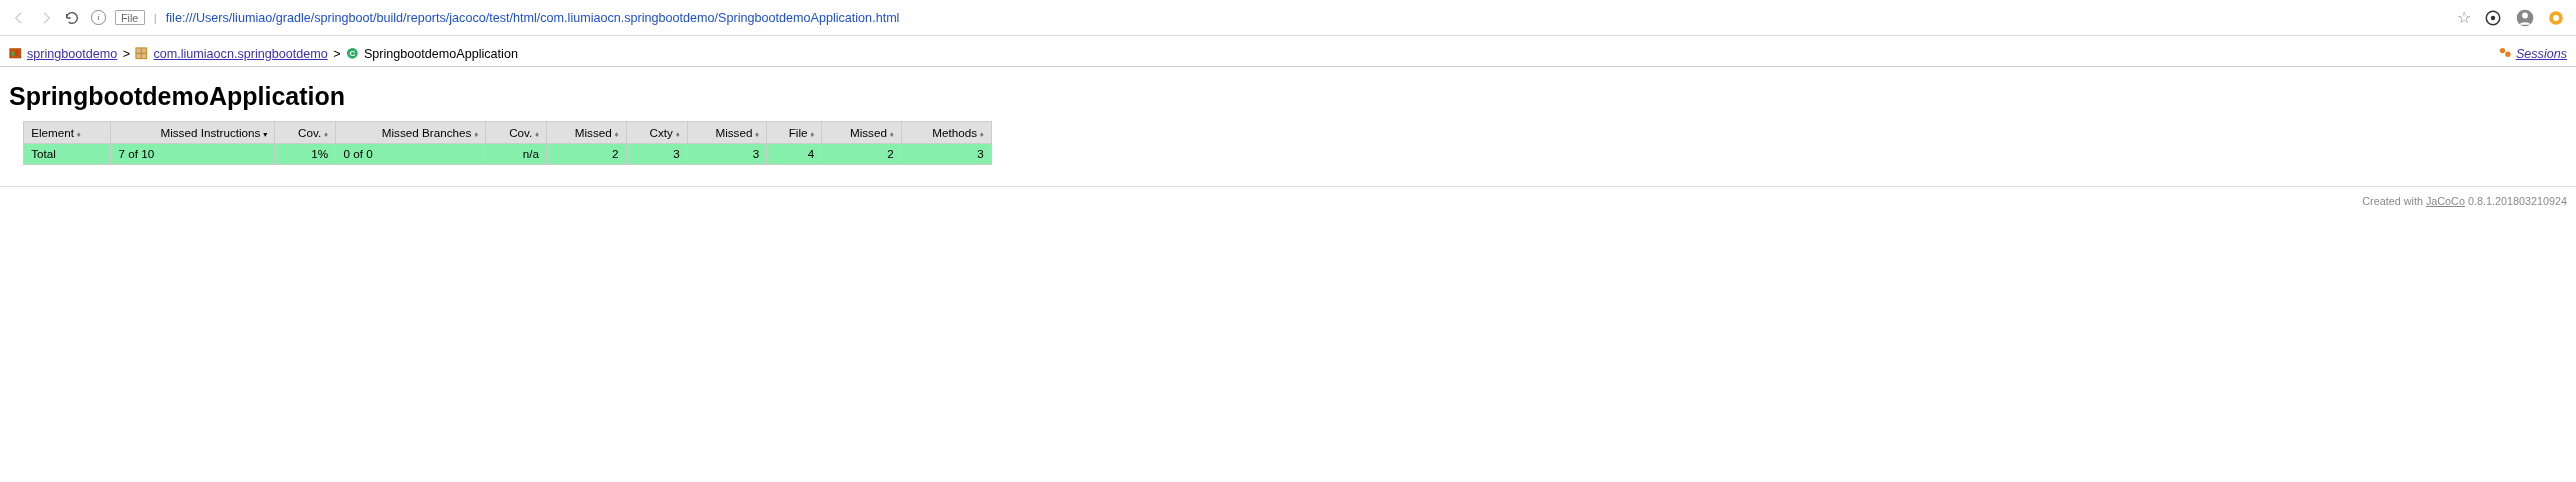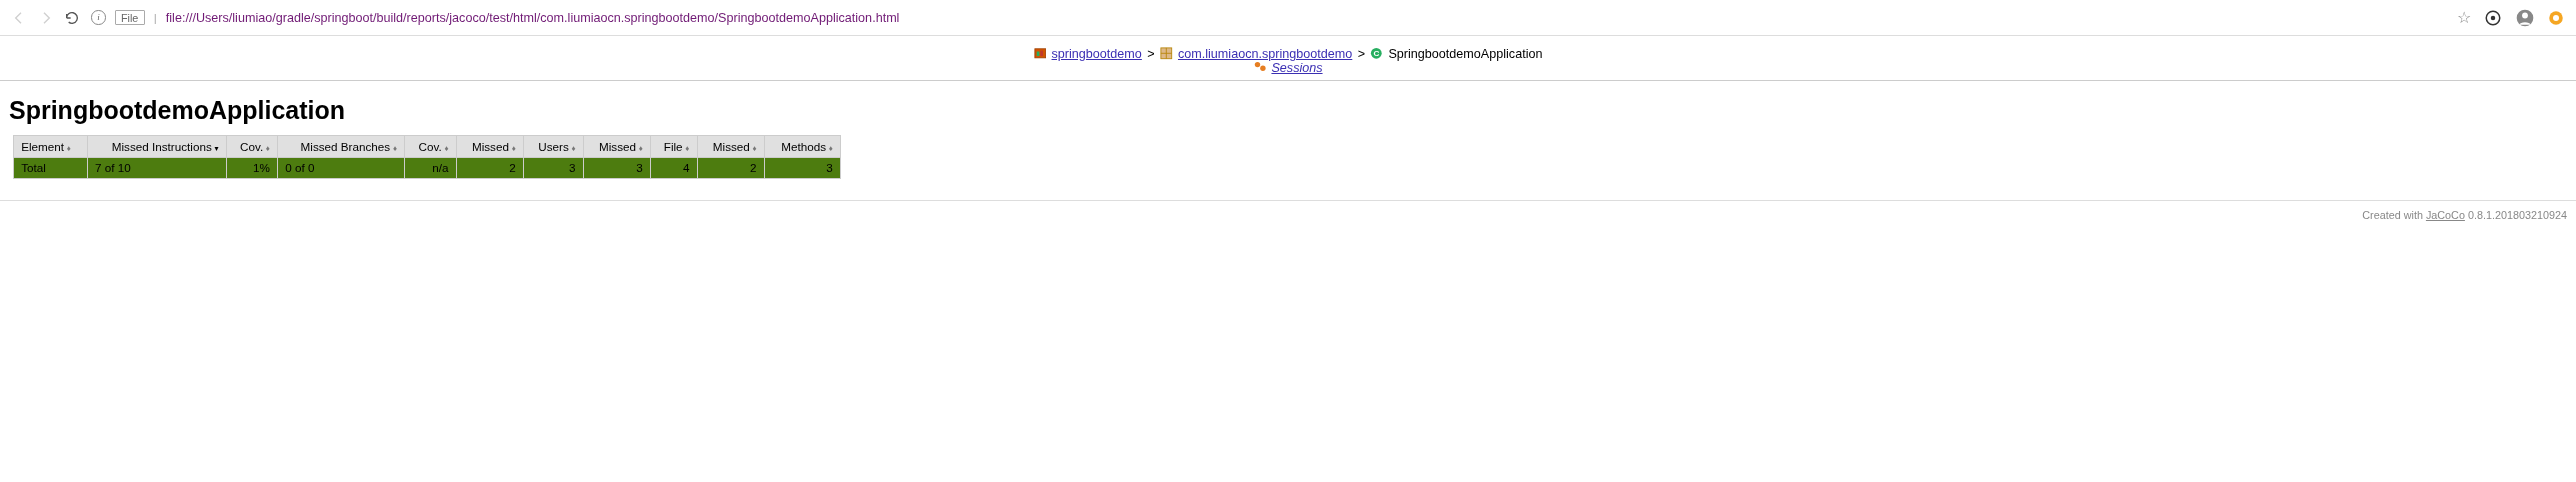--- a/index.html
+++ b/index.html
@@ -7,48 +7,48 @@
     
     .browser-toolbar {
       display: flex; align-items: center; gap: 10.8px; padding: 5.4px 10.8px;
       border-bottom: 0.9px solid #ddd; height: 36px;
     }
     .nav-btn { color: #888; cursor: pointer; font-size: 16px; display: flex; align-items: center; }
     .nav-btn.disabled { opacity: 0.4; }
     .url-group { display: flex; align-items: center; flex: 1; gap: 9px; color: #555; }
     .file-label { border: 0.9px solid #aaa; border-radius: 1px; padding: 0.9px 5.4px; font-size: 10.8px; color: #666; }
     .pipe { color: #aaa; }
-    .url { color: #701a75; font-size: 12.6px; }
+    .url { color: #1d4ed8; font-size: 12.6px; }
     .toolbar-right { display: flex; gap: 12.6px; align-items: center; }
     .star { font-size: 16px; color: #888; }
     .circle-icon { display: inline-flex; }
     
     .breadcrumb-bar {
       display: flex; align-items: center; justify-content: space-between;
-      padding: 5.4px 9px; border-bottom: 0.9px solid #ccc; margin-top: 5.4px; background: #fff; flex-direction: column;
+      padding: 5.4px 9px; border-bottom: 0.9px solid #ccc; margin-top: 5.4px; background: #fff;
     }
     .breadcrumb { display: flex; align-items: center; gap: 5.4px; font-size: 12.6px; }
     .breadcrumb a { color: #3b2fb3; text-decoration: underline; }
     .bc-icon { display: inline-flex; align-items: center; }
     .sep { color: #000; }
     .sessions { display: flex; align-items: center; gap: 3.6px; font-style: italic; }
     .sessions a { color: #3b2fb3; text-decoration: underline; font-size: 12.6px; }
     
     h1 { font-size: 25px; font-weight: bold; margin: 14.4px 9px 10.8px; }
     
-    table.coverage { border-collapse: collapse; margin: 0 13px; width: 828px; }
+    table.coverage { border-collapse: collapse; margin: 0 23px; width: 969px; }
     table.coverage thead th {
       background: #e0e0e0; font-weight: normal; text-align: left; padding: 3.6px 7.2px;
       border: 0.9px solid #ccc; white-space: nowrap;
     }
     table.coverage thead th.num { text-align: right; }
     table.coverage tbody td { border: 0.9px solid #eee; padding: 3.6px 7.2px; }
     table.coverage tbody td.num { text-align: right; }
     table.coverage tbody tr:nth-child(even) { background: #fafafa; }
-    table.coverage tfoot td { border: 0.9px solid #ccc; padding: 3.6px 7.2px; background: #4d7c0f; }
+    table.coverage tfoot td { border: 0.9px solid #ccc; padding: 3.6px 7.2px; background: #86efac; }
     table.coverage tfoot td.num { text-align: right; }
     
     .method-link { color: #3b2fb3; text-decoration: underline; }
     .dot { width: 8px; height: 8px; border-radius: 50%; display: inline-block; margin-right: 5.4px; vertical-align: middle; }
     .dot.red { background: #e74c3c; border: 0.9px solid #b52; }
     .dot.green { background: #2ecc40; border: 0.9px solid #5a5; }
     
     .bar { height: 10.8px; display: block; border-radius: 1.8px; border: 0.9px solid rgba(0,0,0,0.2); }
     .bar.red { background: linear-gradient(#ff6b6b, #d9534f); }
     .bar.green { background: linear-gradient(#7ed87e, #4da64d); }
@@ -154,21 +154,21 @@
 
 <table class="coverage">
   <thead>
     <tr>
       <th><span>Element</span><span class="sort-icon">♦</span></th>
       <th class="num"><span>Missed Instructions</span><span class="sort-icon active">▾</span></th>
       <th class="num"><span>Cov.</span><span class="sort-icon">♦</span></th>
       <th class="num"><span>Missed Branches</span><span class="sort-icon">♦</span></th>
       <th class="num"><span>Cov.</span><span class="sort-icon">♦</span></th>
       <th class="num"><span>Missed</span><span class="sort-icon">♦</span></th>
-      <th class="num"><span>Users</span><span class="sort-icon">♦</span></th>
+      <th class="num"><span>Cxty</span><span class="sort-icon">♦</span></th>
       <th class="num"><span>Missed</span><span class="sort-icon">♦</span></th>
       <th class="num"><span>File</span><span class="sort-icon">♦</span></th>
       <th class="num"><span>Missed</span><span class="sort-icon">♦</span></th>
       <th class="num"><span>Methods</span><span class="sort-icon">♦</span></th>
     </tr>
   </thead>
   <tbody id="rows">
     </tbody>
   <tfoot>
     <tr>

